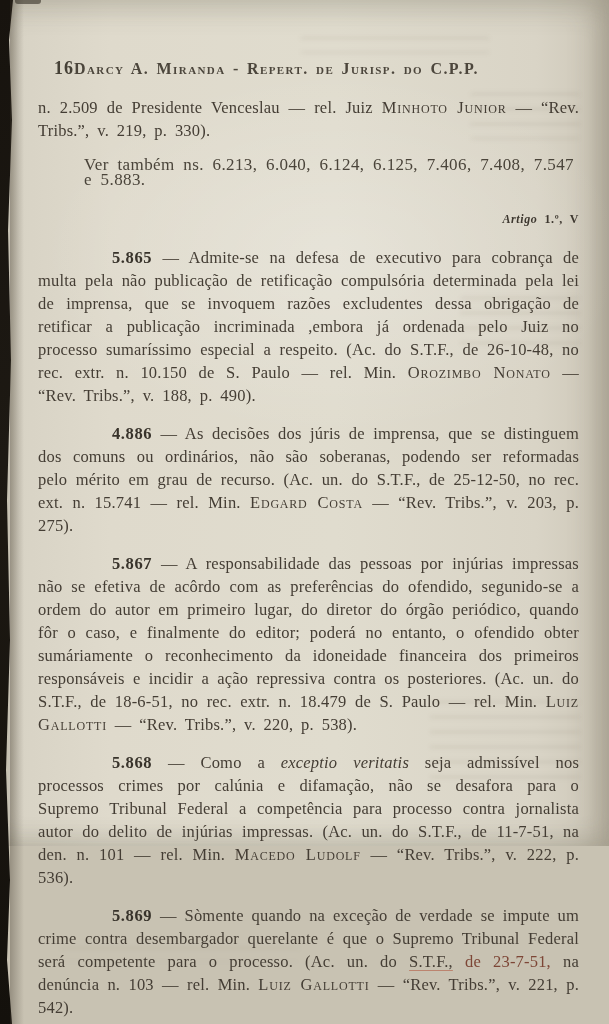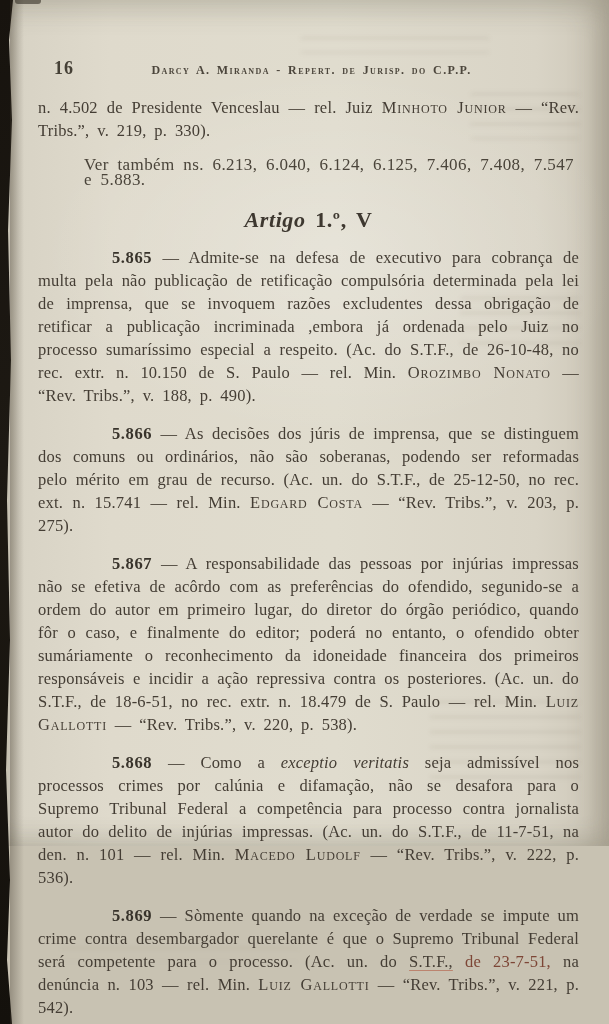--- a/index.html
+++ b/index.html
@@ -49,45 +49,45 @@
     position:relative;
     padding:58px 30px 0 38px;
     color:#4c463c;
   }
   .header-row{display:flex;align-items:baseline;}
   .page-number{
     font-size:18px;font-weight:600;letter-spacing:1px;
     margin-left:16px;color:#454036;
   }
   .running-title{
-    flex:1;text-align:center;
+    flex:1;text-align:left;
     font-variant:small-caps;font-weight:600;
-    font-size:12px;letter-spacing:1.4px;
+    font-size:16px;letter-spacing:1.4px;
     word-spacing:2px;color:#4c463c;
     padding-right:30px;
   }
   .text-column{
     position:relative;
     margin:0 30px 0 38px;
     color:#443d34;
     font-size:16.5px;line-height:23px;
     text-align:justify;word-spacing:3.5px;letter-spacing:.2px;
   }
   .text-column p{margin:0;}
   .p-continuation{margin-top:17px !important;text-indent:0;}
   .p-note{
     margin-top:15px !important;
     font-size:17px;line-height:15px;
     padding-left:46px;word-spacing:4px;letter-spacing:.4px;
     text-align:left;color:#4a443a;
   }
   .p-heading{
     margin-top:21px !important;
-    font-size:22px;font-weight:700;letter-spacing:.6px;
-    text-align:center;color:#3e3830;
+    font-size:12px;font-weight:700;letter-spacing:.6px;
+    text-align:right;color:#3e3830;
   }
   .p-entry{margin-top:15px !important;text-indent:30px;}
   .b{font-weight:700;color:#38332b;letter-spacing:.6px;margin-left:44px;}
   .i{font-style:italic;}
   .sc{font-variant:small-caps;letter-spacing:.8px;}
   .red{color:#7d4636;}
   .ru{text-decoration:underline;text-decoration-color:rgba(178,82,56,.55);text-underline-offset:3px;}
 </style>
 </head>
 <body>
@@ -104,22 +104,22 @@
   <div class="top-tick"></div>
 
   <div class="header">
     <div class="header-row">
       <span class="page-number">16</span>
       <span class="running-title">Darcy A. Miranda - Repert. de Jurisp. do C.P.P.</span>
     </div>
   </div>
 
   <div class="text-column" id="text-column">
-      <p class="para p-continuation"><span>n. 4.502 de Presidente Venceslau — rel. Juiz </span><span class="sc">Minhoto Junior</span><span> — “Rev. Tribs.”, v. 219, p. 330).</span></p>
+      <p class="para p-continuation"><span>n. 2.509 de Presidente Venceslau — rel. Juiz </span><span class="sc">Minhoto Junior</span><span> — “Rev. Tribs.”, v. 219, p. 330).</span></p>
       <p class="para p-note"><span>Ver também ns. 6.213, 6.040, 6.124, 6.125, 7.406, 7.408, 7.547 e 5.883.</span></p>
       <p class="para p-heading"><span class="i">Artigo</span><span> 1.º, V</span></p>
       <p class="para p-entry"><span class="b">5.865</span><span> — Admite-se na defesa de executivo para cobrança de multa pela não publicação de retificação compulsória determinada pela lei de imprensa, que se invoquem razões excludentes dessa obrigação de retificar a publicação incriminada ,embora já ordenada pelo Juiz no processo sumaríssimo especial a respeito. (Ac. do S.T.F., de 26-10-48, no rec. extr. n. 10.150 de S. Paulo — rel. Min. </span><span class="sc">Orozimbo Nonato</span><span> — “Rev. Tribs.”, v. 188, p. 490).</span></p>
-      <p class="para p-entry"><span class="b">5.866</span><span> — As decisões dos júris de imprensa, que se distinguem dos comuns ou ordinários, não são soberanas, podendo ser reformadas pelo mérito em grau de recurso. (Ac. un. do S.T.F., de 25-12-50, no rec. ext. n. 15.741 — rel. Min. </span><span class="sc">Edgard Costa</span><span> — “Rev. Tribs.”, v. 203, p. 275).</span></p>
+      <p class="para p-entry"><span class="b">4.886</span><span> — As decisões dos júris de imprensa, que se distinguem dos comuns ou ordinários, não são soberanas, podendo ser reformadas pelo mérito em grau de recurso. (Ac. un. do S.T.F., de 25-12-50, no rec. ext. n. 15.741 — rel. Min. </span><span class="sc">Edgard Costa</span><span> — “Rev. Tribs.”, v. 203, p. 275).</span></p>
       <p class="para p-entry"><span class="b">5.867</span><span> — A responsabilidade das pessoas por injúrias impressas não se efetiva de acôrdo com as preferências do ofendido, segunido-se a ordem do autor em primeiro lugar, do diretor do órgão periódico, quando fôr o caso, e finalmente do editor; poderá no entanto, o ofendido obter sumáriamente o reconhecimento da idoneidade financeira dos primeiros responsáveis e incidir a ação repressiva contra os posteriores. (Ac. un. do S.T.F., de 18-6-51, no rec. extr. n. 18.479 de S. Paulo — rel. Min. </span><span class="sc">Luiz Gallotti</span><span> — “Rev. Tribs.”, v. 220, p. 538).</span></p>
       <p class="para p-entry"><span class="b">5.868</span><span> — Como a </span><span class="i">exceptio veritatis</span><span> seja admissível nos processos crimes por calúnia e difamação, não se desafora para o Supremo Tribunal Federal a competência para processo contra jornalista autor do delito de injúrias impressas. (Ac. un. do S.T.F., de 11-7-51, na den. n. 101 — rel. Min. </span><span class="sc">Macedo Ludolf</span><span> — “Rev. Tribs.”, v. 222, p. 536).</span></p>
       <p class="para p-entry"><span class="b">5.869</span><span> — Sòmente quando na exceção de verdade se impute um crime contra desembargador querelante é que o Supremo Tribunal Federal será competente para o processo. (Ac. un. do </span><span class="ru">S.T.F.,</span><span> </span><span class="red">de 23-7-51,</span><span> na denúncia n. 103 — rel. Min. </span><span class="sc">Luiz Gallotti</span><span> — “Rev. Tribs.”, v. 221, p. 542).</span></p>
     </div>
 </div>
 
 </body></html>

